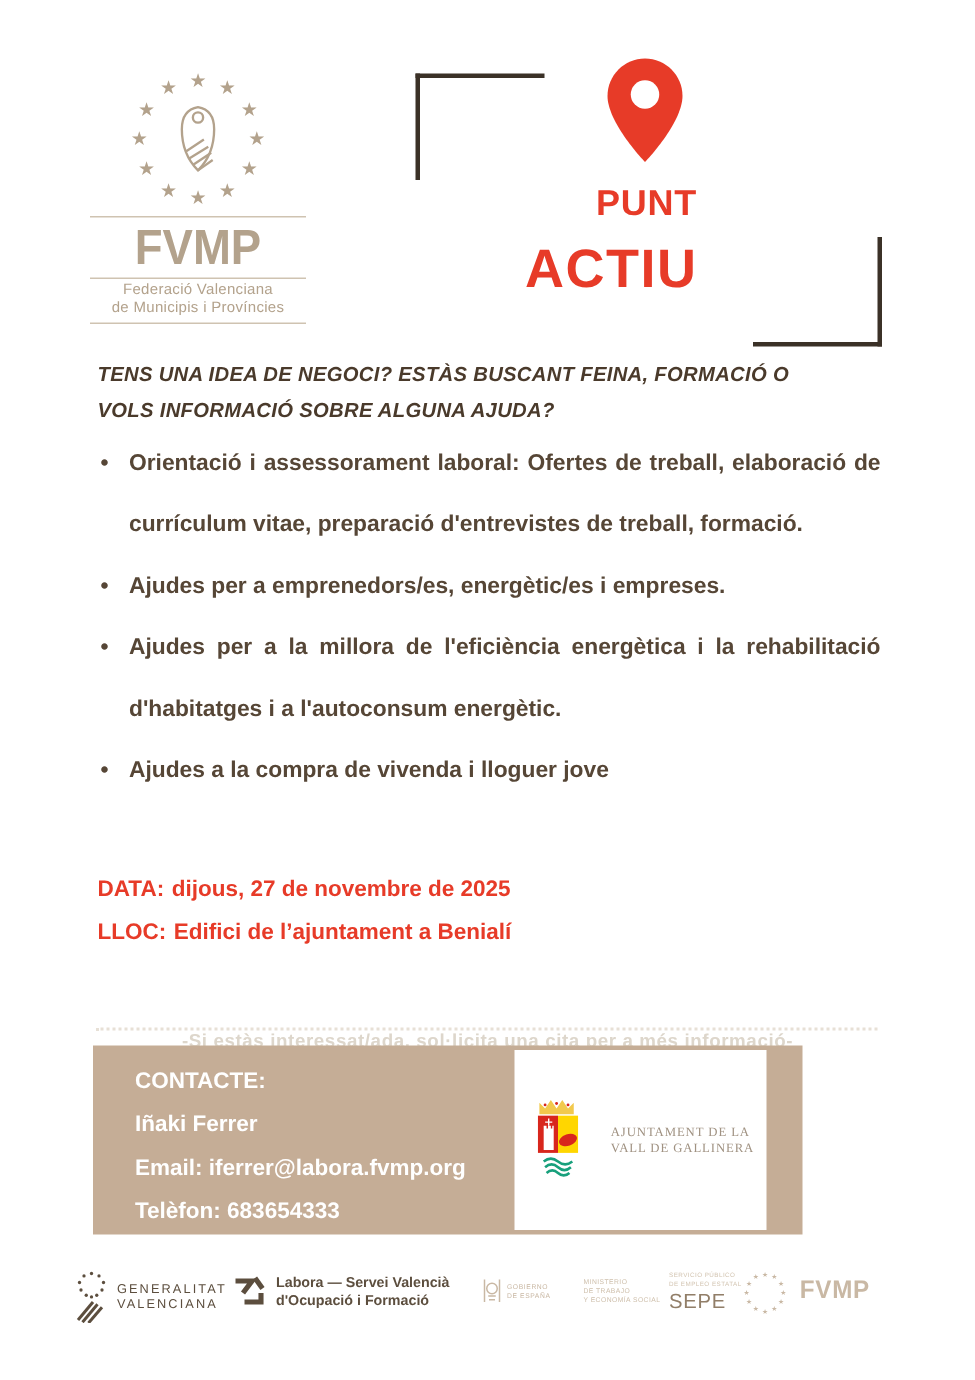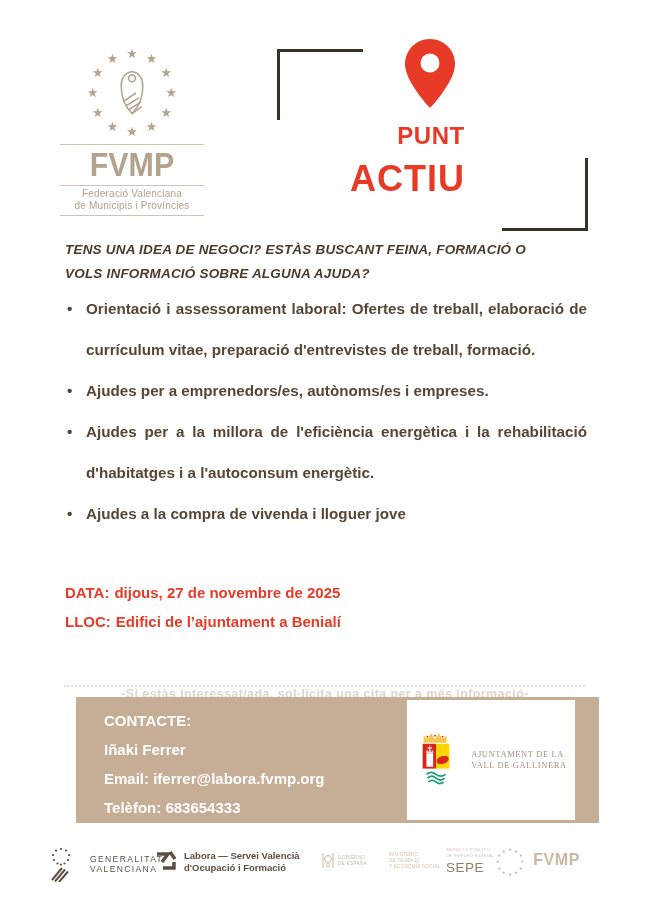--- a/index.html
+++ b/index.html
@@ -38,27 +38,27 @@
   .bullets{position:absolute;left:65px;top:288px;width:522px;margin:0;padding:0;list-style:none;}
   .bullets li{position:relative;padding-left:21px;font-size:15.2px;font-weight:bold;color:var(--body);line-height:41px;text-align:justify;}
   .bullets li::before{content:"\2022";position:absolute;left:2px;}
   
   .details{position:absolute;left:65px;top:578px;font-size:15px;font-weight:bold;color:var(--red);line-height:29px;}
   .details .val{margin-left:5px;}
   
   .note{position:absolute;left:0;top:659px;width:650px;text-align:center;font-size:12.5px;font-weight:bold;color:var(--note);letter-spacing:.4px;margin-top:28px;}
   .divider{position:absolute;left:64px;top:685px;width:521px;border-top:2px dotted #e7e0d6;}
   
-  .contact{position:absolute;left:76px;top:697px;width:523px;height:126px;background:var(--tan-box);}
+  .contact{position:absolute;left:62px;top:697px;width:473px;height:126px;background:var(--tan-box);}
   .contact-text{position:absolute;left:28px;top:9px;color:#ffffff;font-weight:bold;font-size:15px;line-height:29px;white-space:nowrap;}
   .contact-card{position:absolute;right:24px;top:3px;width:168px;height:120px;background:#ffffff;display:flex;align-items:center;justify-content:center;gap:14px;}
   .card-label{font-size:8.5px;color:#a09282;letter-spacing:.6px;line-height:11px;font-family:"Liberation Serif",serif;}
   
   .footer-item{position:absolute;display:flex;align-items:center;}
-  .f-gva{left:50px;top:846px;gap:18px;}
+  .f-gva{left:50px;top:846px;gap:6px;}
   .f-gva-text{font-size:8.5px;color:var(--footer-dark);letter-spacing:1.4px;line-height:10.5px;}
   .f-labora{left:153px;top:848px;gap:4px;}
   .f-labora-text{font-size:9.5px;font-weight:bold;color:var(--footer-dark);line-height:11.5px;}
   .f-gob{left:321px;top:851px;gap:3px;}
   .f-gob-text{font-size:4.5px;color:var(--faint);letter-spacing:.4px;line-height:6px;}
   .f-min{left:389px;top:852px;}
   .f-min-text{font-size:4.5px;color:#cfc0ad;letter-spacing:.3px;line-height:6px;}
   .f-sepe{left:446px;top:847px;display:block;}
   .f-sepe-top{font-size:4.2px;color:#d3c5b2;letter-spacing:.3px;line-height:5.5px;}
   .f-sepe-word{font-size:13.5px;color:#917e68;letter-spacing:.5px;margin-top:2px;}
@@ -109,21 +109,21 @@
     <circle cx="26" cy="26" r="9.5" fill="#ffffff"></circle>
   </svg>
 
   <div class="punt">PUNT</div>
   <div class="actiu">ACTIU</div>
 
   <div class="intro">TENS UNA IDEA DE NEGOCI? ESTÀS BUSCANT FEINA, FORMACIÓ O VOLS INFORMACIÓ SOBRE ALGUNA AJUDA?</div>
 
   <ul class="bullets">
     <li>Orientació i assessorament laboral: Ofertes de treball, elaboració de currículum vitae, preparació d'entrevistes de treball, formació.</li>
-    <li>Ajudes per a emprenedors/es, autònoms/es i empreses.</li>
+    <li>Ajudes per a emprenedors/es, energètic/es i empreses.</li>
     <li>Ajudes per a la millora de l'eficiència energètica i la rehabilitació d'habitatges i a l'autoconsum energètic.</li>
     <li>Ajudes a la compra de vivenda i lloguer jove</li>
   </ul>
 
   <div class="details">
     <div>
       <span>DATA:</span><span class="val">dijous, 27 de novembre de 2025</span>
     </div>
     <div>
       <span>LLOC:</span><span class="val">Edifici de l’ajuntament a Benialí</span>

